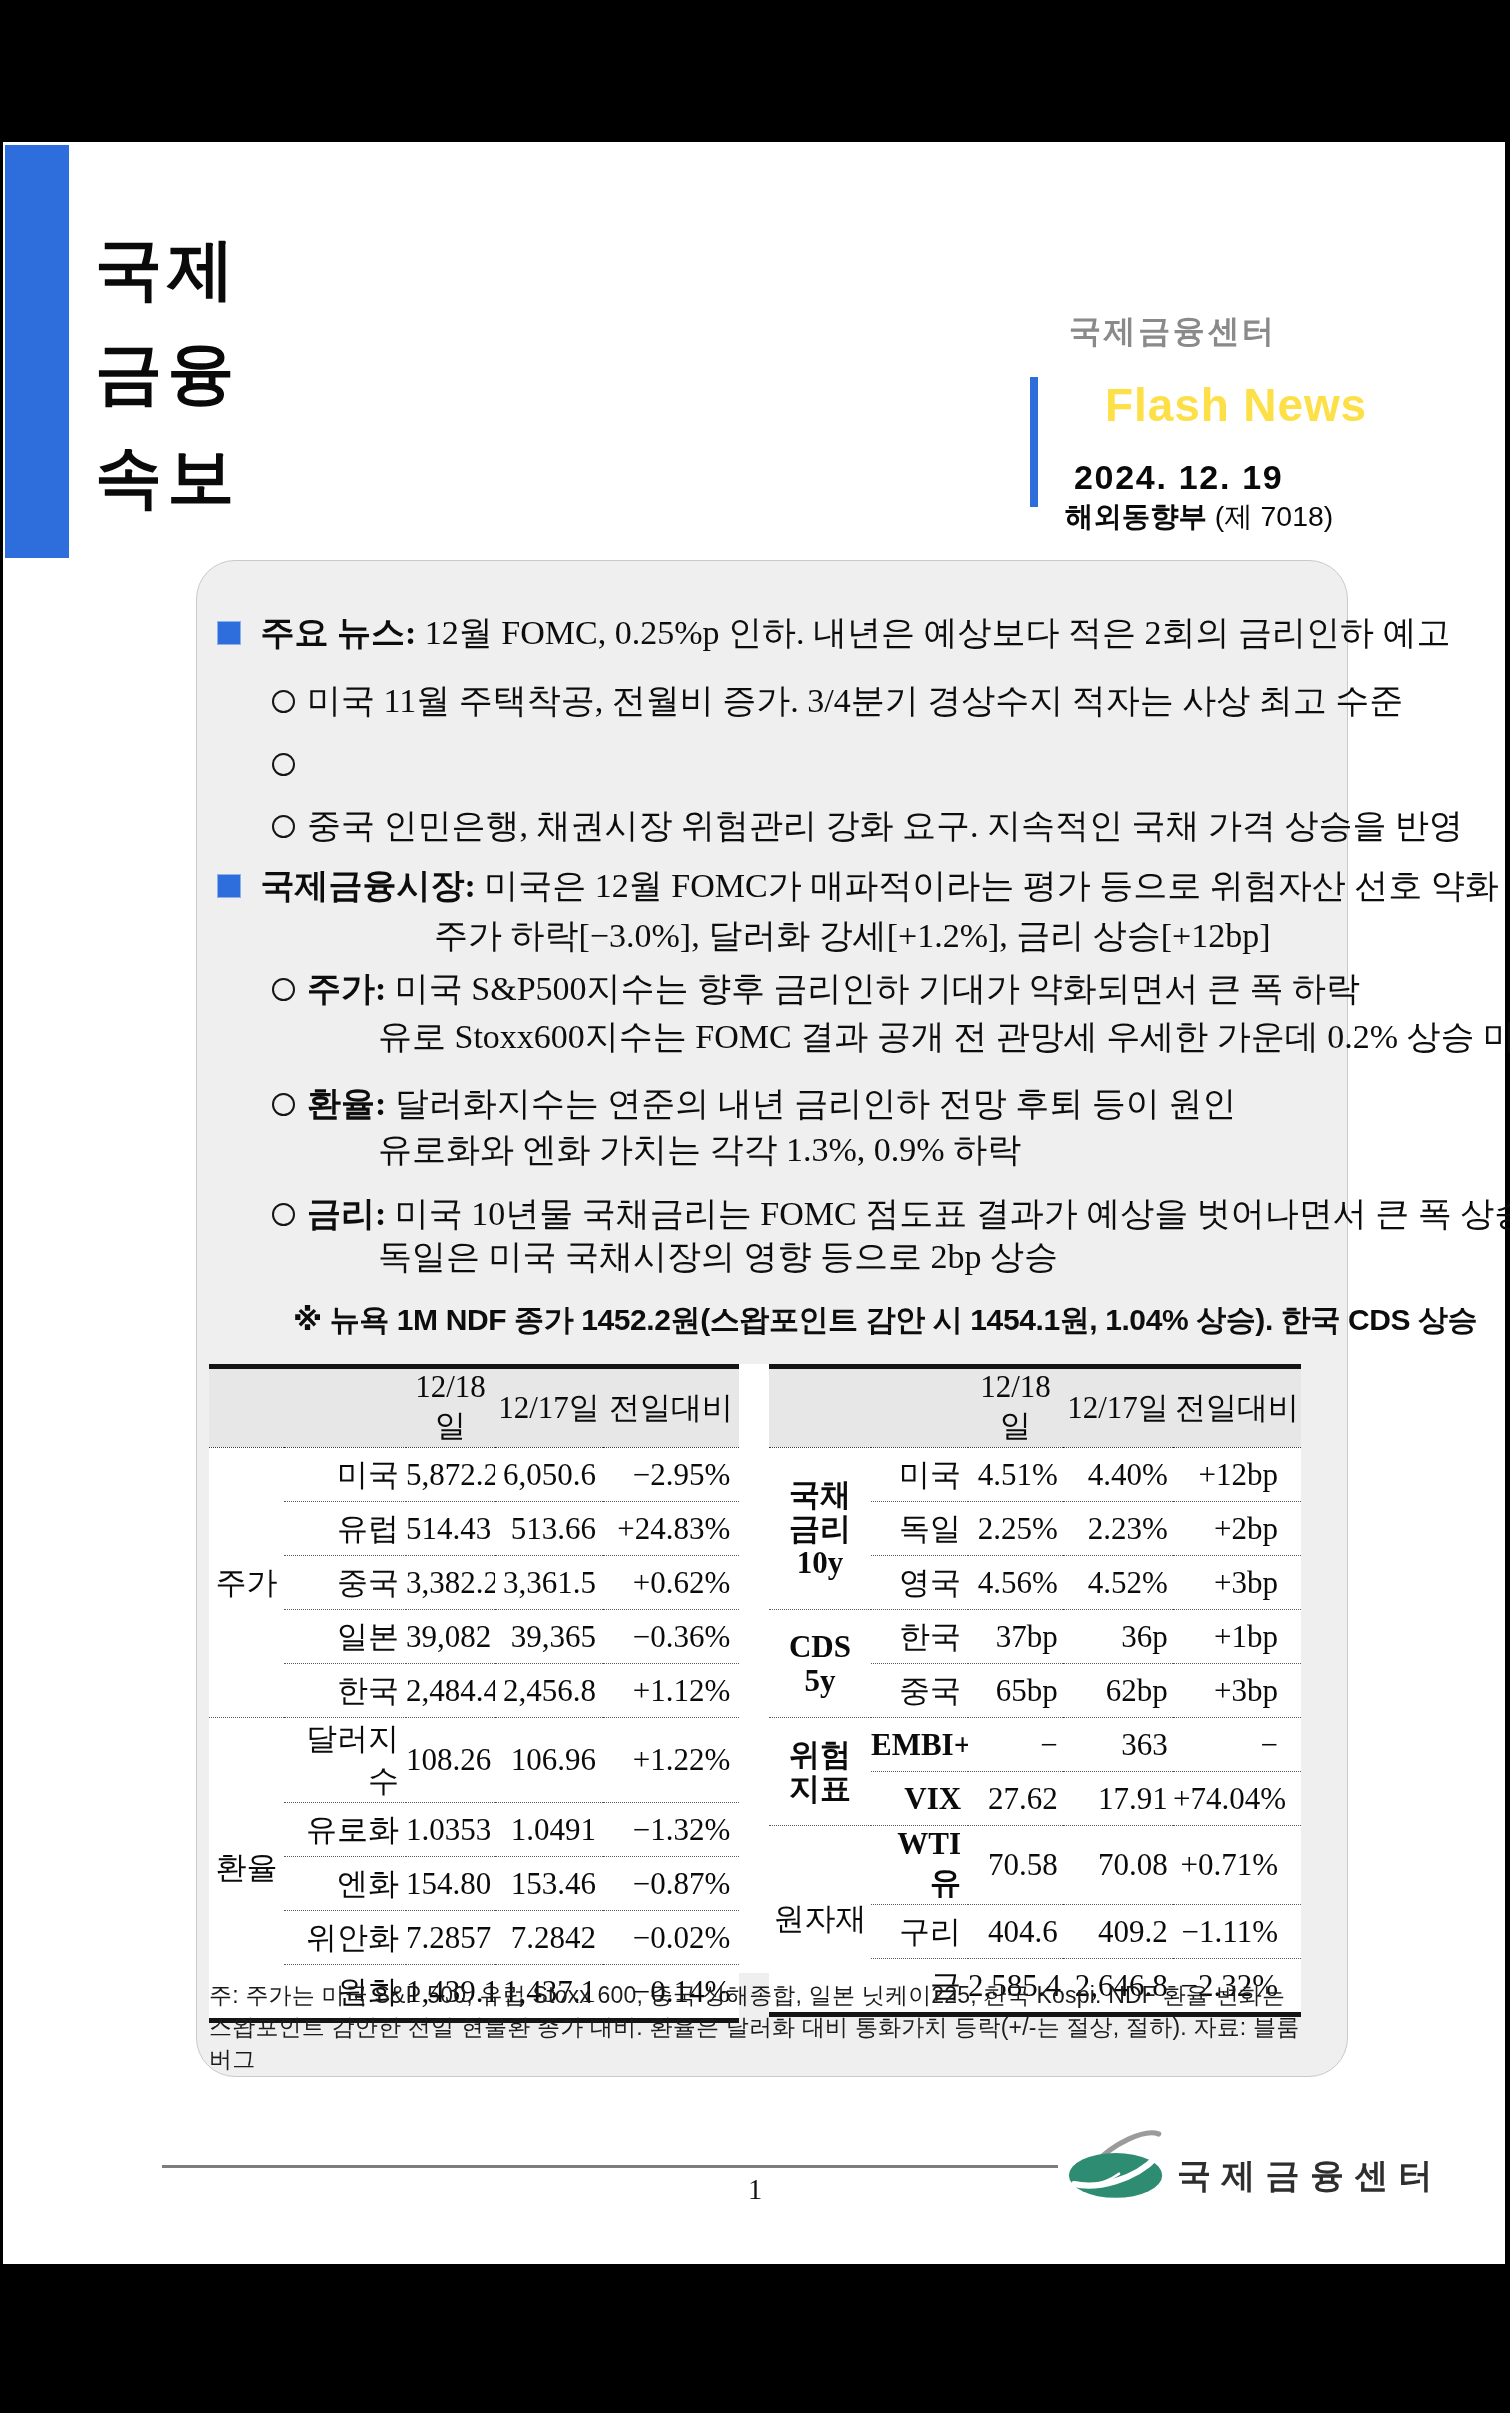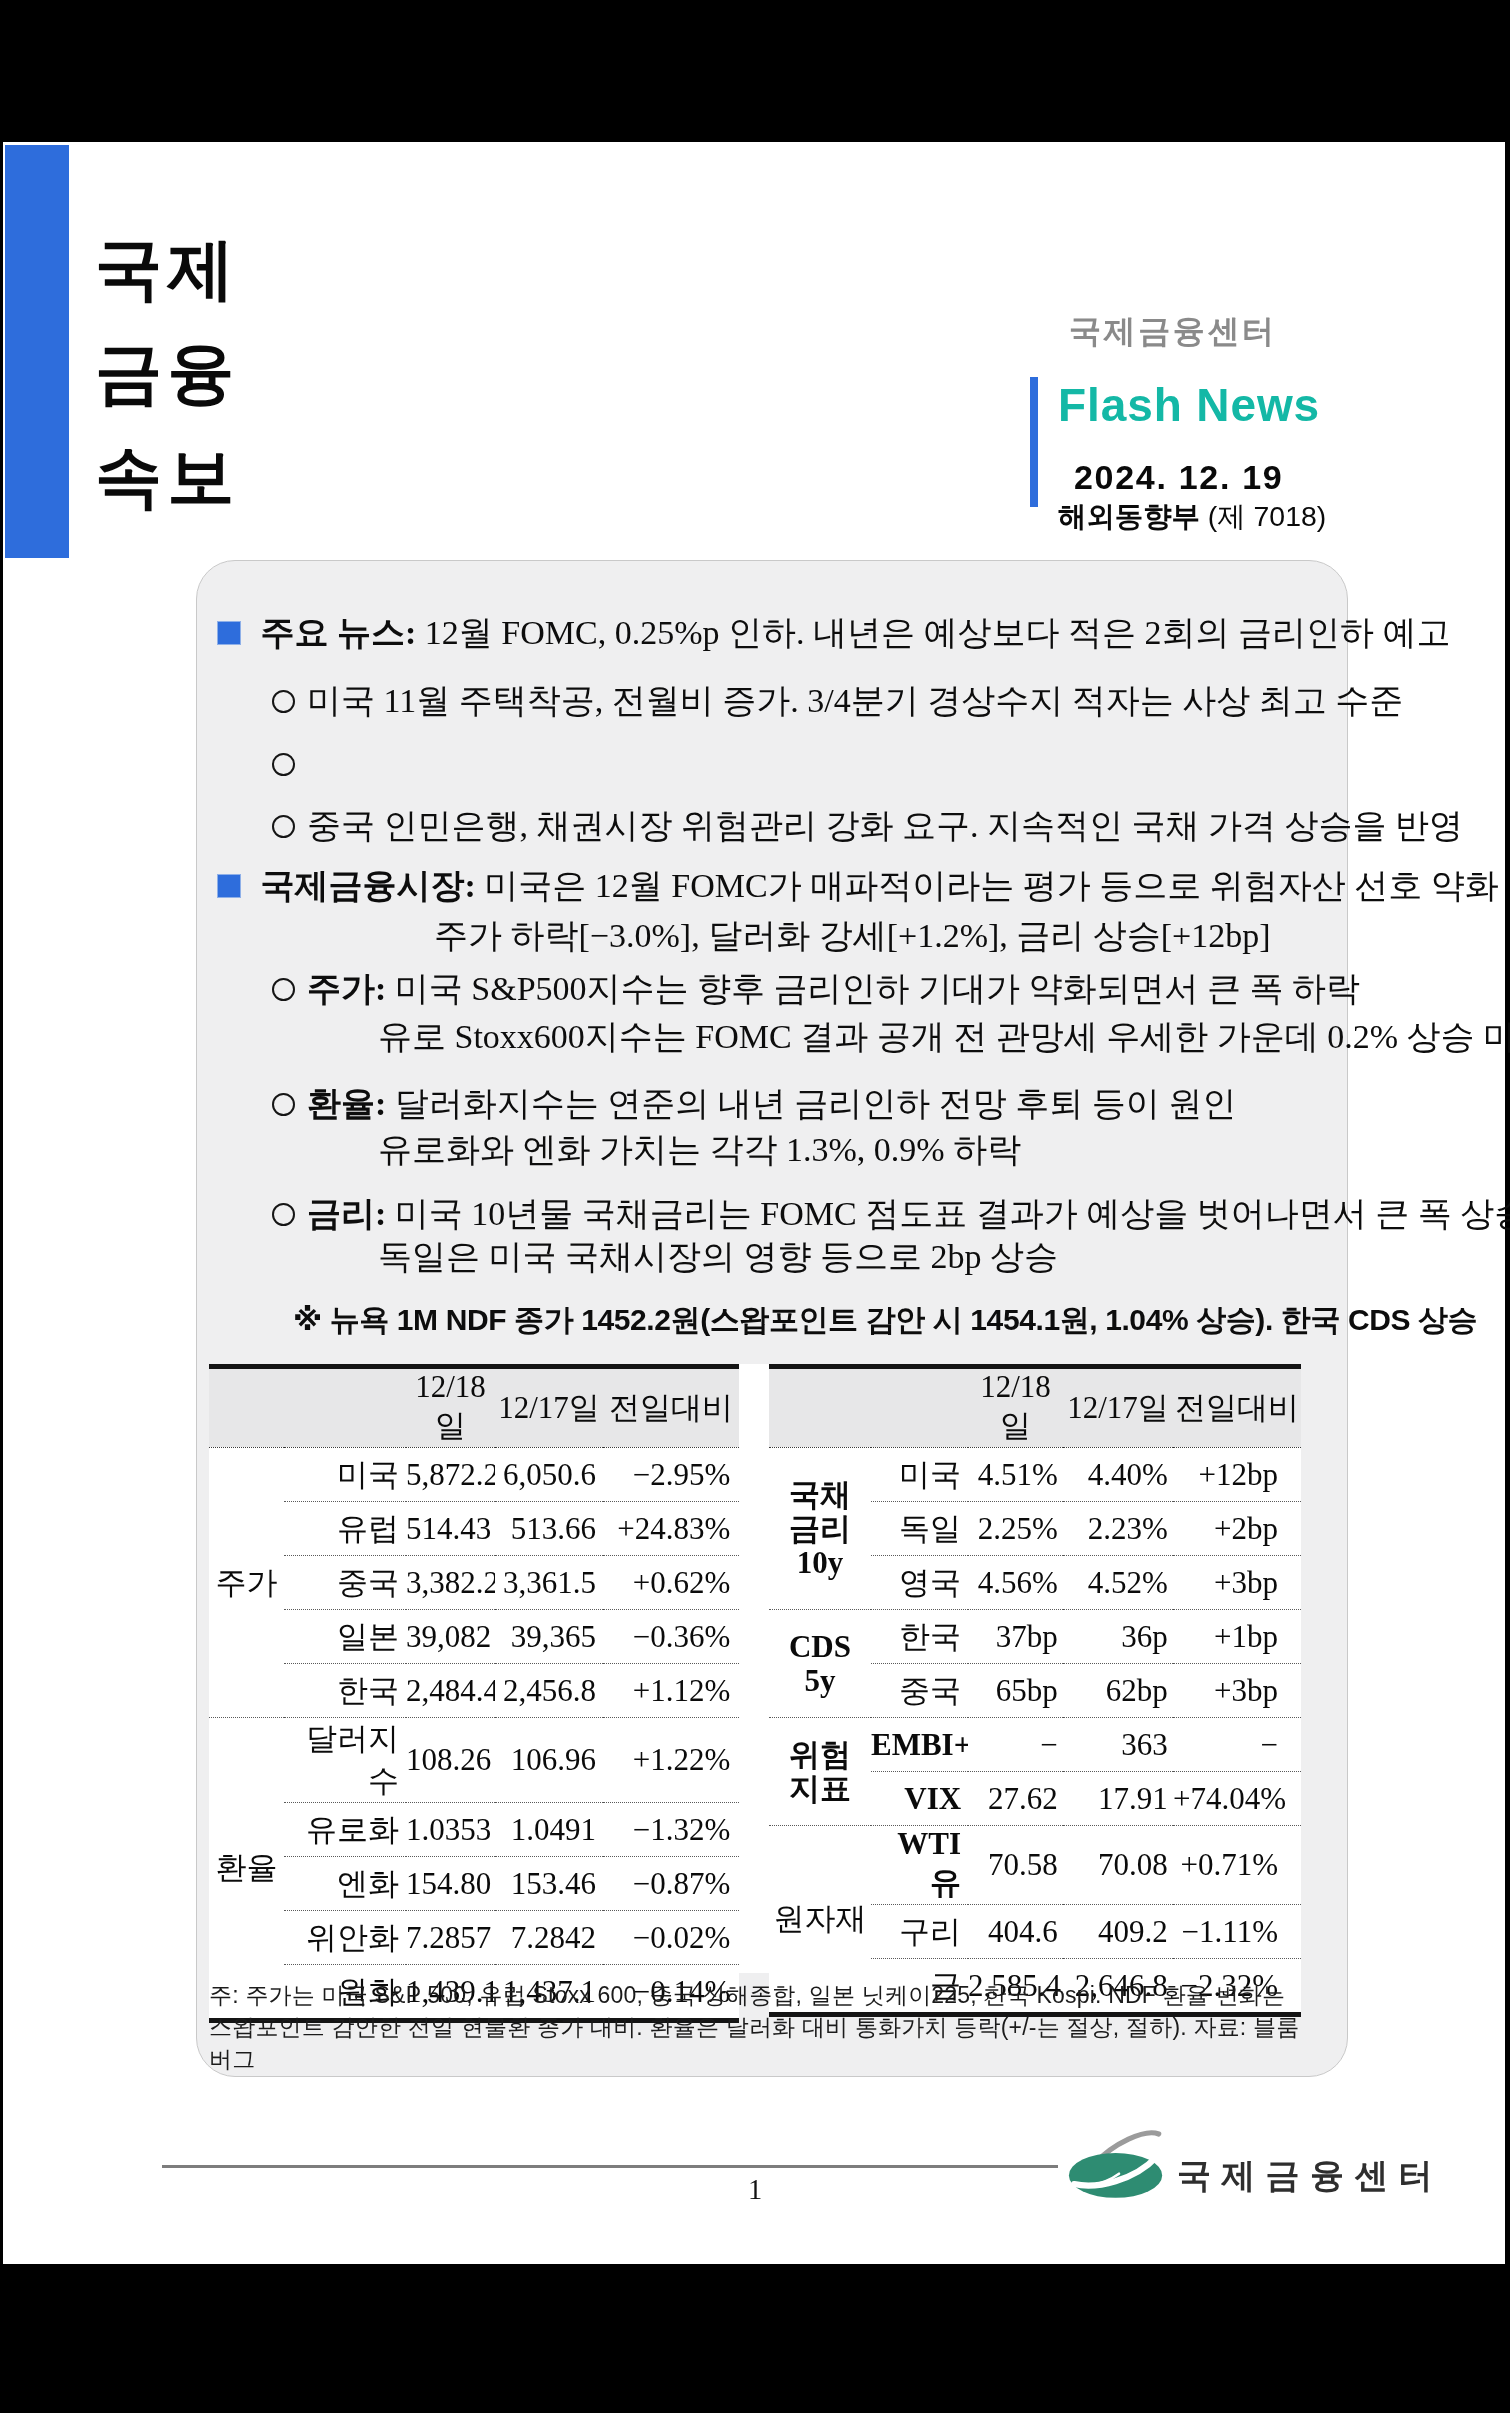--- a/index.html
+++ b/index.html
@@ -30,21 +30,21 @@
   .issue-date {
     position:absolute; left:1074px; top:458px;
     font-family:"Liberation Sans","DejaVu Sans",sans-serif;
     font-weight:700; font-size:34px; letter-spacing:1.7px; color:#0a0a0a;
   }
   .dept-line {
     position:absolute; left:1058px; top:498px;
     font-family:"Liberation Sans","DejaVu Sans",sans-serif;
     font-size:28.4px; color:#0a0a0a;
   }
-  .dept-line b { font-weight:700; }
+  .dept-line b { font-weight:700;margin-left:7px; }
 
   
   .sum-box {
     position:absolute; left:196px; top:560px; width:1152px; height:1517px;
     background:#efeff0; border:1.7px solid #c9c9c9; border-radius:39px; box-sizing:border-box;
   }
   .bullet-line {
     position:absolute; height:47px; line-height:47px; white-space:nowrap;
     font-size:34px; color:#0d0d0d;
   }
@@ -111,21 +111,21 @@
   <div class="page"></div>
 
   <div class="blue-bar" style="background: rgb(46, 109, 220);"></div>
   <div class="doc-title">
     <div>국제</div>
     <div>금융</div>
     <div>속보</div>
   </div>
   <div class="org-name">국제금융센터</div>
   <div class="brand-vline" style="background: rgb(46, 109, 220);"></div>
-  <div class="brand" style="color: #14b8a6;">Flash News</div>
+  <div class="brand" style="color: #fde047; margin-left: 47px;">Flash News</div>
   <div class="issue-date">2024. 12. 19</div>
   <div class="dept-line">
     <b>해외동향부</b>
     <span> </span>
     <span>(제 7018)</span>
   </div>
 
   <div class="sum-box"></div>
   <div id="bullets">
       <div class="bullet-line sq" style="left: 217px; top: 609px;"><span class="marker-sq" style="background: rgb(46, 109, 220);"></span><b>주요 뉴스:</b><span> 12월 FOMC, 0.25%p 인하. 내년은 예상보다 적은 2회의 금리인하 예고</span></div>

